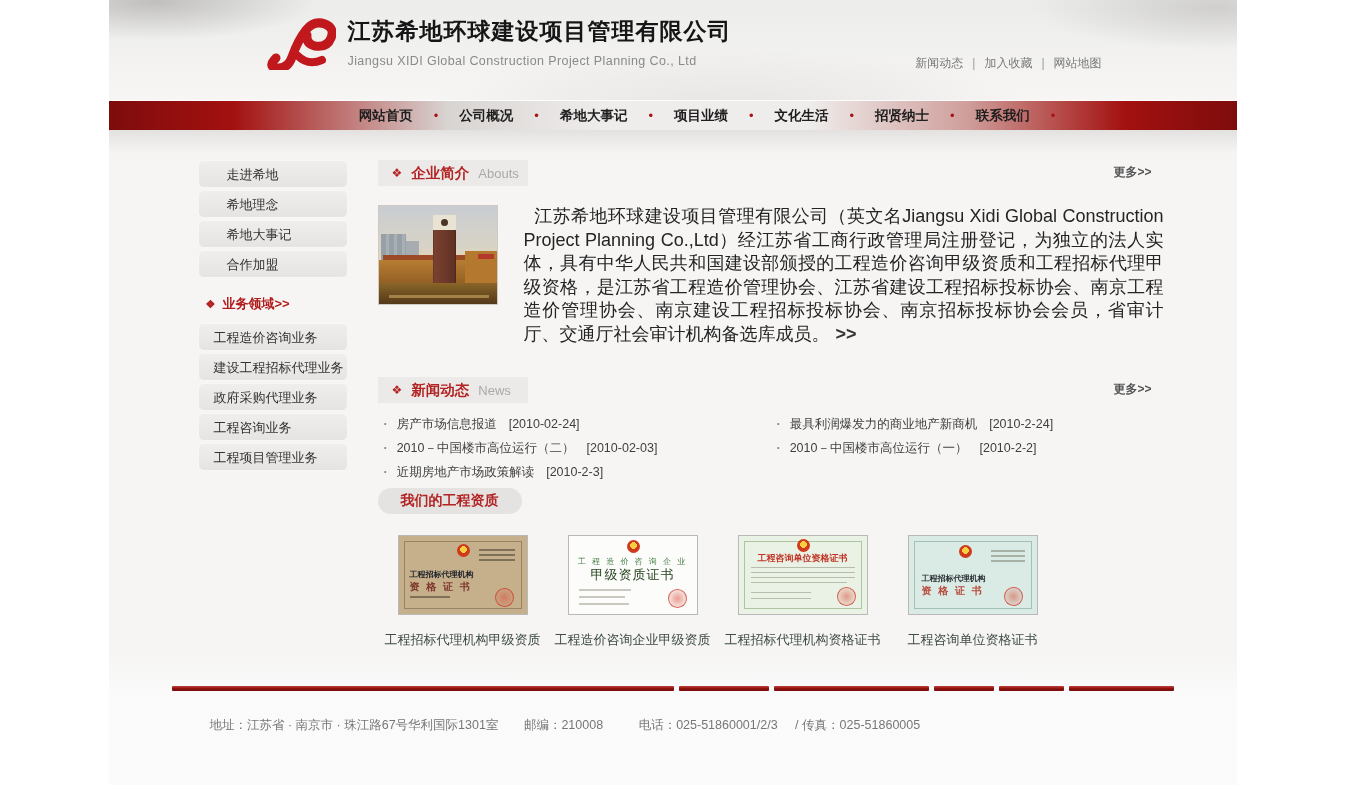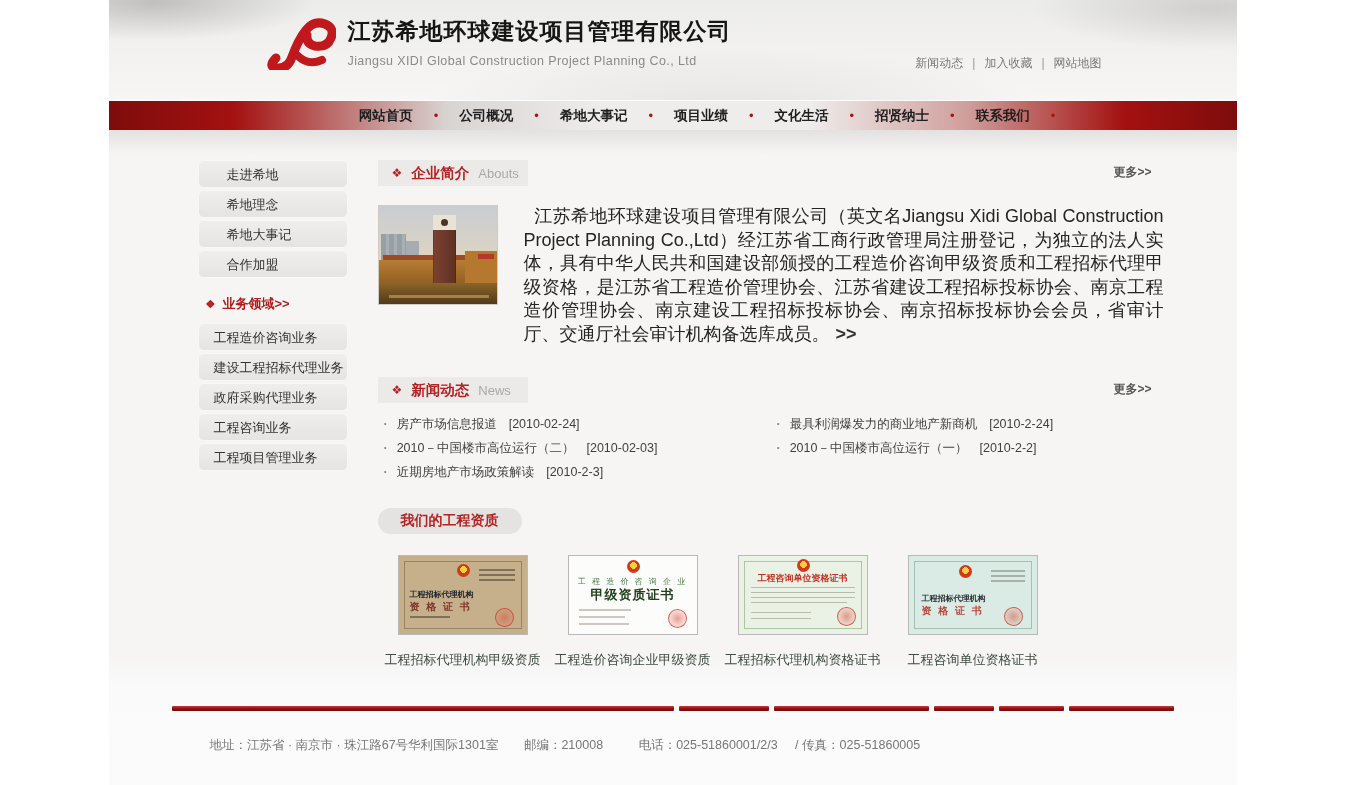--- a/index.html
+++ b/index.html
@@ -77,37 +77,37 @@
 
   
   .news-head { margin-top:31px; }
   .news-cols { display:flex; margin-top:13px; }
   .news-col { width:50%; }
   .news-item { display:flex; align-items:baseline; height:24px; font-size:12.5px; color:#3f3f3f; cursor:pointer; }
   .news-bullet { color:#888; margin:0 9px 0 6px; font-weight:bold; }
   .news-date { margin-left:12px; color:#3f3f3f; }
 
   
-  .pill { display:inline-flex; align-items:center; height:26px; margin-top:20px; padding:0 23px;
+  .pill { display:inline-flex; align-items:center; height:26px; padding:0 23px;
           background:#e5e3e1; border-radius:13px; font-size:14px; font-weight:bold; color:#b32424; }
   .certs { display:flex; margin-top:21px; }
   .cert-col { width:170px; display:flex; flex-direction:column; align-items:center; }
   .cert { width:130px; height:80px; border:1px solid #b9b9b9; position:relative; cursor:pointer; flex:none; }
   .cert .frame { position:absolute; inset:5px; border:1px solid rgba(90,80,55,.45); pointer-events:none; }
   .emblem { position:absolute; width:13px; height:13px; border-radius:50%;
             background:radial-gradient(circle at 50% 42%, #f5cf3f 0 34%, #ce3a1b 35% 100%); }
   .seal { position:absolute; width:19px; height:19px; border-radius:50%; border:1px solid rgba(205,55,40,.75);
           background:radial-gradient(circle, rgba(220,80,60,.55), rgba(220,80,60,.12) 75%); }
   .deco { position:absolute; background:rgba(70,62,45,.55); height:2px; }
   .cert-a { background:#c6b08b; }
   .cert-a .t1 { position:absolute; left:11px; top:33px; font-size:8px; font-weight:bold; color:#20242c; white-space:nowrap; }
   .cert-a .t2 { position:absolute; left:11px; top:44px; font-size:10px; font-weight:bold; color:#7d342a; letter-spacing:2px; white-space:nowrap; }
   .cert-b { background:#fcfcfa; }
   .cert-b .t1 { position:absolute; left:0; right:0; top:20px; text-align:center; font-size:8px; color:#49804a; letter-spacing:2px; white-space:nowrap; }
-  .cert-b .t2 { position:absolute; left:0; right:0; top:30px; text-align:center; font-size:13px; font-weight:bold; color:#23411d; letter-spacing:1px; white-space:nowrap; }
+  .cert-b .t2 { position:absolute; left:0; right:0; top:30px; text-align:center; font-size:13px; font-weight:normal; color:#23411d; letter-spacing:1px; white-space:nowrap; }
   .cert-c { background:#e9f2e4; }
   .cert-c .frame { border-color:#aec4a2; }
   .cert-c .t1 { position:absolute; left:0; right:0; top:16px; text-align:center; font-size:9px; font-weight:bold; color:#c13325; white-space:nowrap; }
   .cert-d { background:#d9ebe4; }
   .cert-d .frame { border-color:#a3c0b3; }
   .cert-d .t1 { position:absolute; left:13px; top:37px; font-size:8px; font-weight:bold; color:#2a2e34; white-space:nowrap; }
   .cert-d .t2 { position:absolute; left:13px; top:48px; font-size:10px; font-weight:bold; color:#b8483a; letter-spacing:2px; white-space:nowrap; }
   .cert-caption { margin-top:16px; font-size:13px; color:#3e4c42; white-space:nowrap; }
 
   

